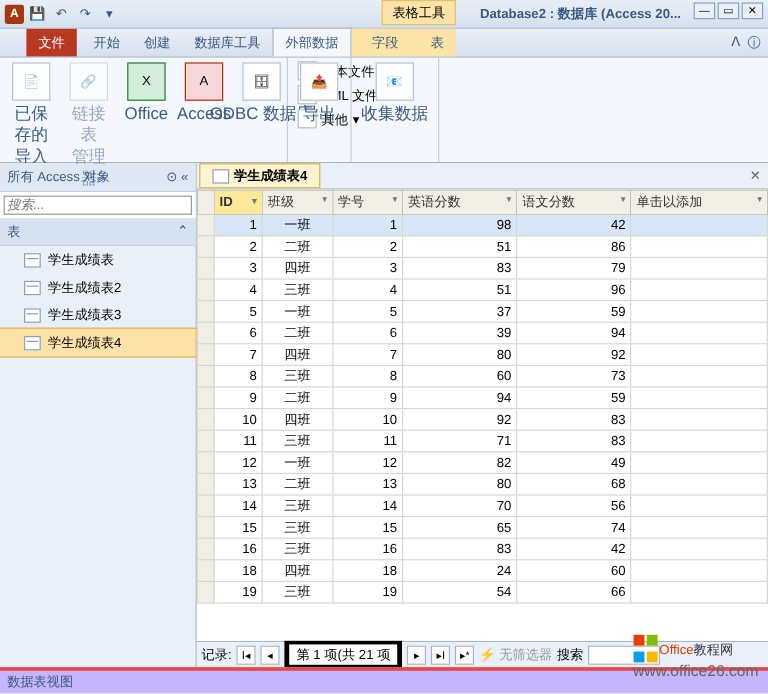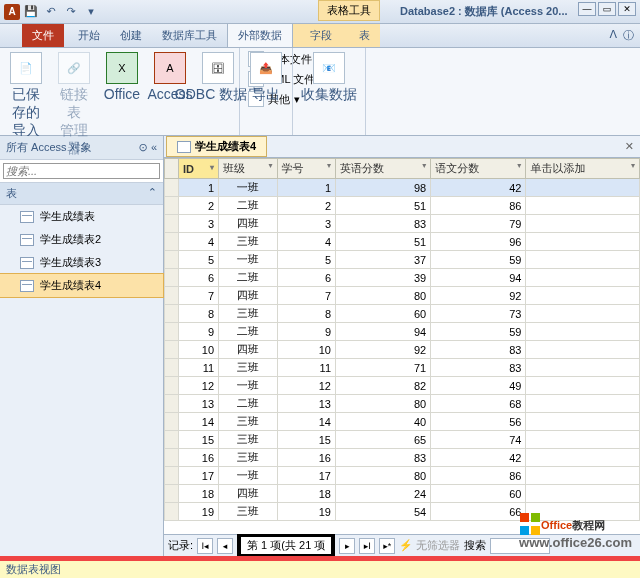--- a/index.html
+++ b/index.html
@@ -66,24 +66,24 @@
 table.datasheet tr.selected td:first-child { background: #fce998; }
 .row-sel { width: 14px; background: #f1efe5 !important; text-align: center !important; }
 
 
 .recnav { height: 22px; border-top: 1px solid #a5b5c8; background: #eaf0f8; display: flex; align-items: center; padding: 0 4px; gap: 4px; font-size: 11px; }
 .recnav .btn { width: 16px; height: 16px; border: 1px solid #a5b5c8; background: #fff; text-align: center; line-height: 14px; cursor: pointer; font-size: 9px; }
 .recnav .counter { background: #fff; border: 4px solid #000000; padding: 1px 6px; }
 .recnav input { width: 60px; border: 1px solid #a5b5c8; padding: 1px 2px; }
 
 
-.statusbar { height: 22px; border-top: 5px solid #ef4444; background: #fef9c3; display: flex; align-items: center; padding: 0 6px; color: #3b5a82; position: relative; }
-
-
-.watermark { position: absolute; right: 8px; bottom: 28px; font-size: 22px; font-weight: bold; pointer-events: none; z-index: 100; }
+.statusbar { height: 22px; border-top: 3px solid #ef4444; background: #c4b5fd; display: flex; align-items: center; padding: 0 6px; color: #3b5a82; position: relative; }
+
+
+.watermark { position: absolute; right: 8px; bottom: 12px; font-size: 22px; font-weight: normal; pointer-events: none; z-index: 100; }
 .watermark .t1 { color: #d83b01; }
 .watermark .t2 { color: #666; font-size: 13px; display: block; text-align: right; }
 .watermark .logo { display: inline-block; width: 22px; height: 22px; vertical-align: middle; }
 .watermark .logo span { display: inline-block; width: 9px; height: 9px; margin: 1px; }
 </style>
 </head>
 <body>
 
 <div class="titlebar">
   <div class="qat">
@@ -346,49 +346,40 @@
               <td>13</td>
               <td>80</td>
               <td>68</td>
               <td></td>
             </tr>
             <tr>
               <td class="row-sel"></td>
               <td>14</td>
               <td class="txt">三班</td>
               <td>14</td>
-              <td>40</td>
+              <td>70</td>
               <td>56</td>
               <td></td>
             </tr>
             <tr>
               <td class="row-sel"></td>
               <td>15</td>
               <td class="txt">三班</td>
               <td>15</td>
               <td>65</td>
               <td>74</td>
               <td></td>
             </tr>
             <tr>
               <td class="row-sel"></td>
               <td>16</td>
               <td class="txt">三班</td>
               <td>16</td>
               <td>83</td>
               <td>42</td>
-              <td></td>
-            </tr>
-            <tr>
-              <td class="row-sel"></td>
-              <td>17</td>
-              <td class="txt">一班</td>
-              <td>17</td>
-              <td>80</td>
-              <td>86</td>
               <td></td>
             </tr>
             <tr>
               <td class="row-sel"></td>
               <td>18</td>
               <td class="txt">四班</td>
               <td>18</td>
               <td>24</td>
               <td>60</td>
               <td></td>

